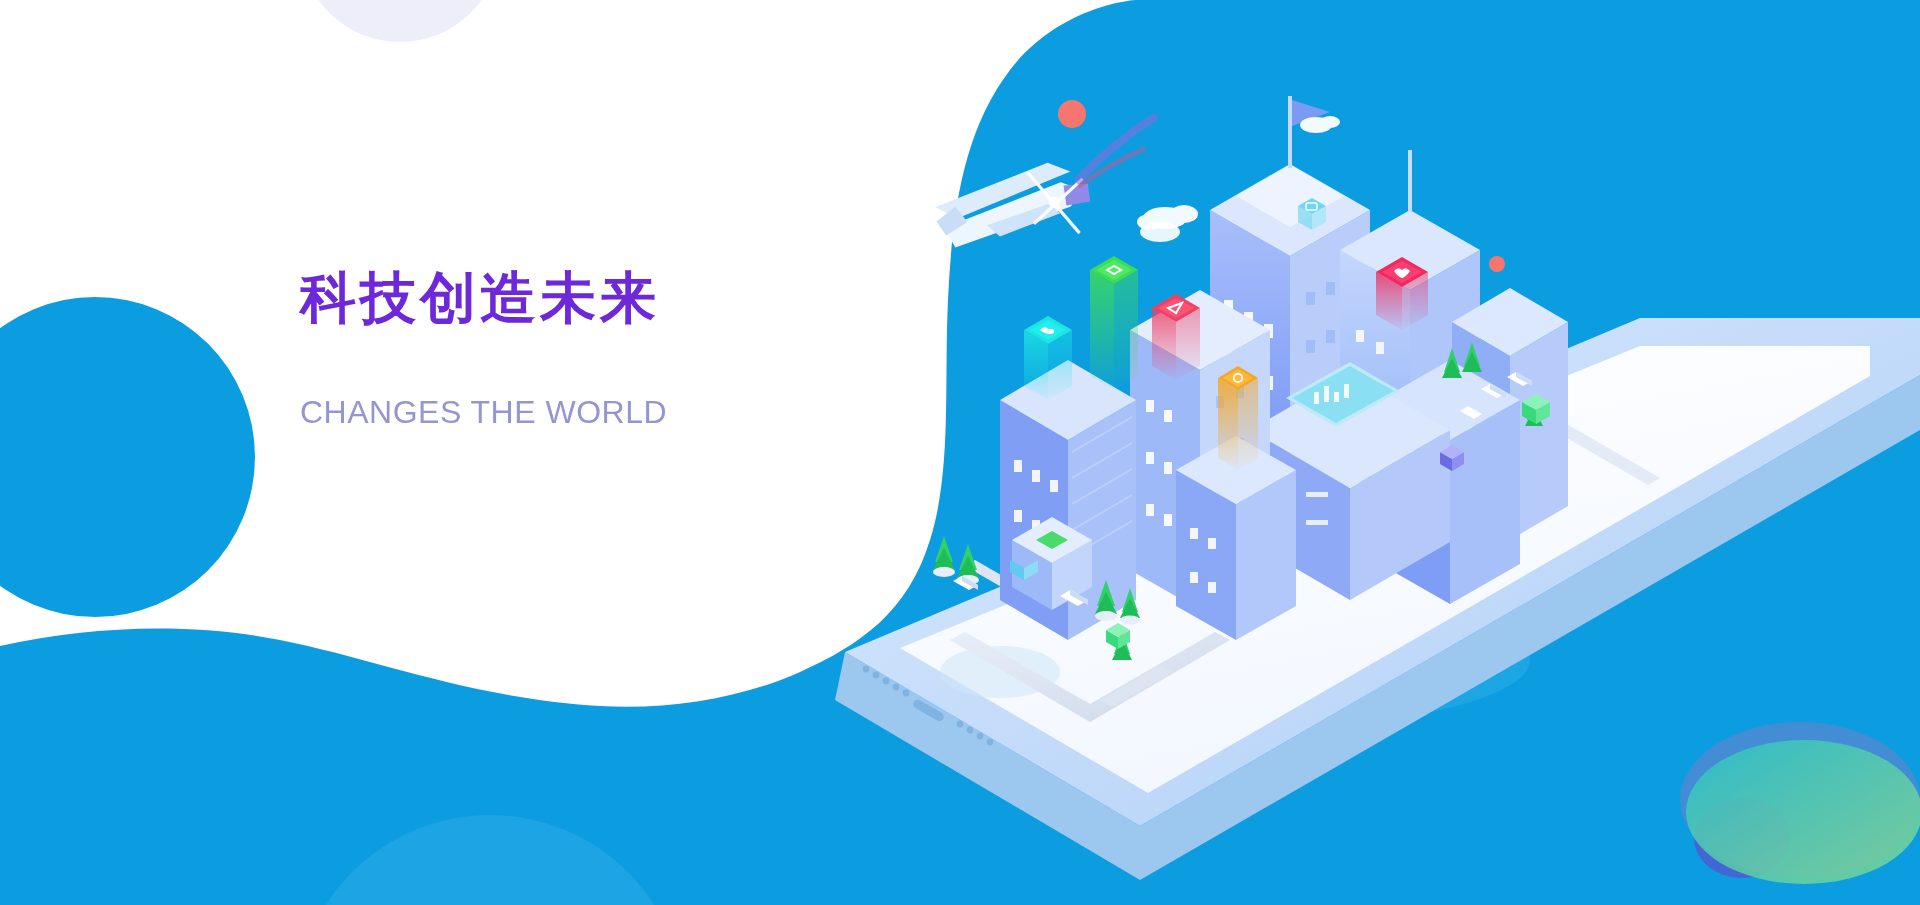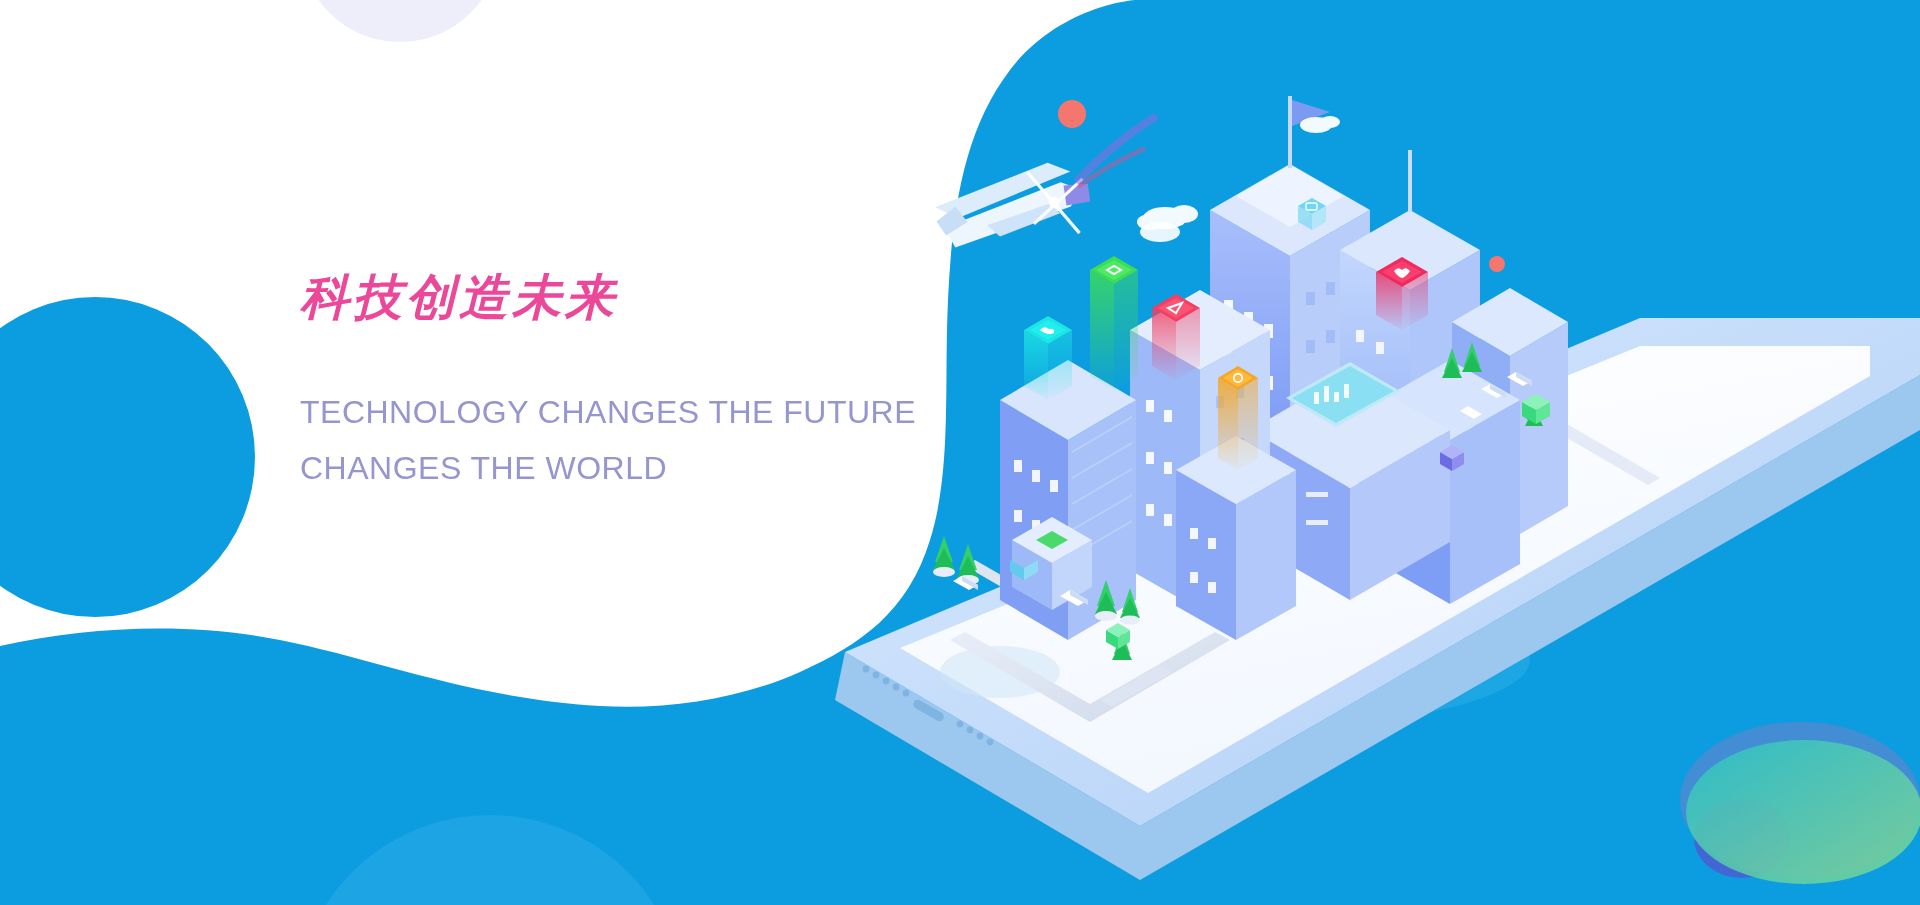--- a/index.html
+++ b/index.html
@@ -7,24 +7,23 @@
     width:1920px;height:905px;overflow:hidden;
     font-family:"Liberation Sans","DejaVu Sans",sans-serif;
     background:#ffffff;
   }
   #banner{position:relative;width:1920px;height:905px;overflow:hidden;background:#ffffff;}
   .svgfull{position:absolute;left:0;top:0;width:1920px;height:905px;}
 
   
   #copy{position:absolute;left:300px;top:250px;width:620px;}
   .hl{
-    font-size:49px;line-height:96px;font-weight:bold;color:#ec4899;
+    font-size:56px;line-height:96px;font-weight:bold;color:#6d28d9;
     letter-spacing:4px;white-space:nowrap;
     font-family:"DejaVu Sans","Liberation Sans",sans-serif;
-    font-style:italic;
   }
   .sub{
     font-size:32px;line-height:56px;color:#9596cf;letter-spacing:.5px;
     white-space:nowrap;font-weight:400;
   }
   #sub-wrap{margin-top:38px;}
 </style>
 </head>
 <body>
 
@@ -475,18 +474,17 @@
             <path d="M1024,568 l14,-8 l0,12 l-14,8 Z" fill="#8ddbf5"></path>
           </g>
         </g>
       </g>
     </g>
   </svg>
 
   <div id="copy">
     <div class="hl">科技创造未来</div>
     <div id="sub-wrap">
-      <div class="sub">TECHNOLOGY CHANGES THE FUTURE</div>
       <div class="sub">CHANGES THE WORLD</div>
     </div>
   </div>
 
 </div>
 
 </body></html>

